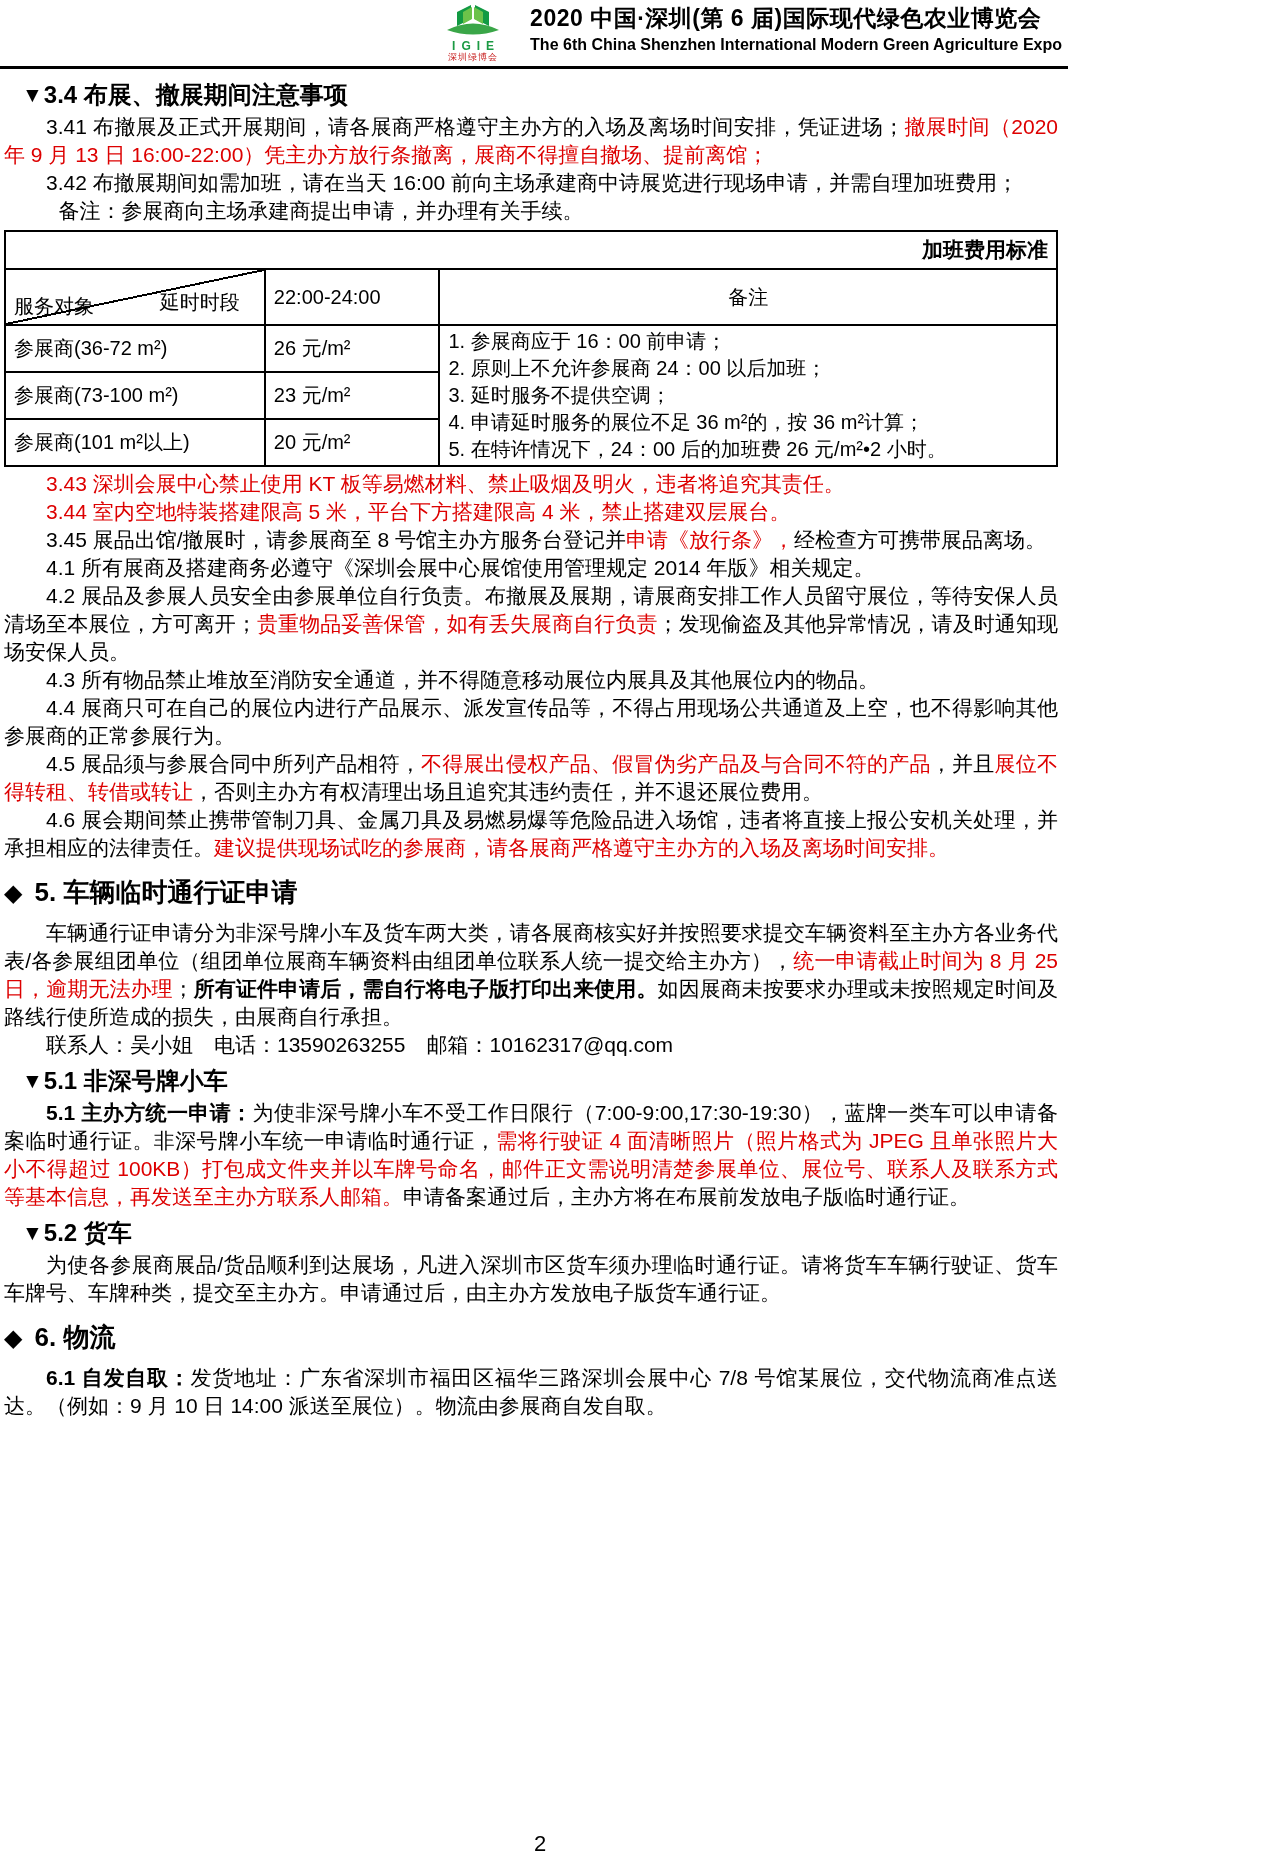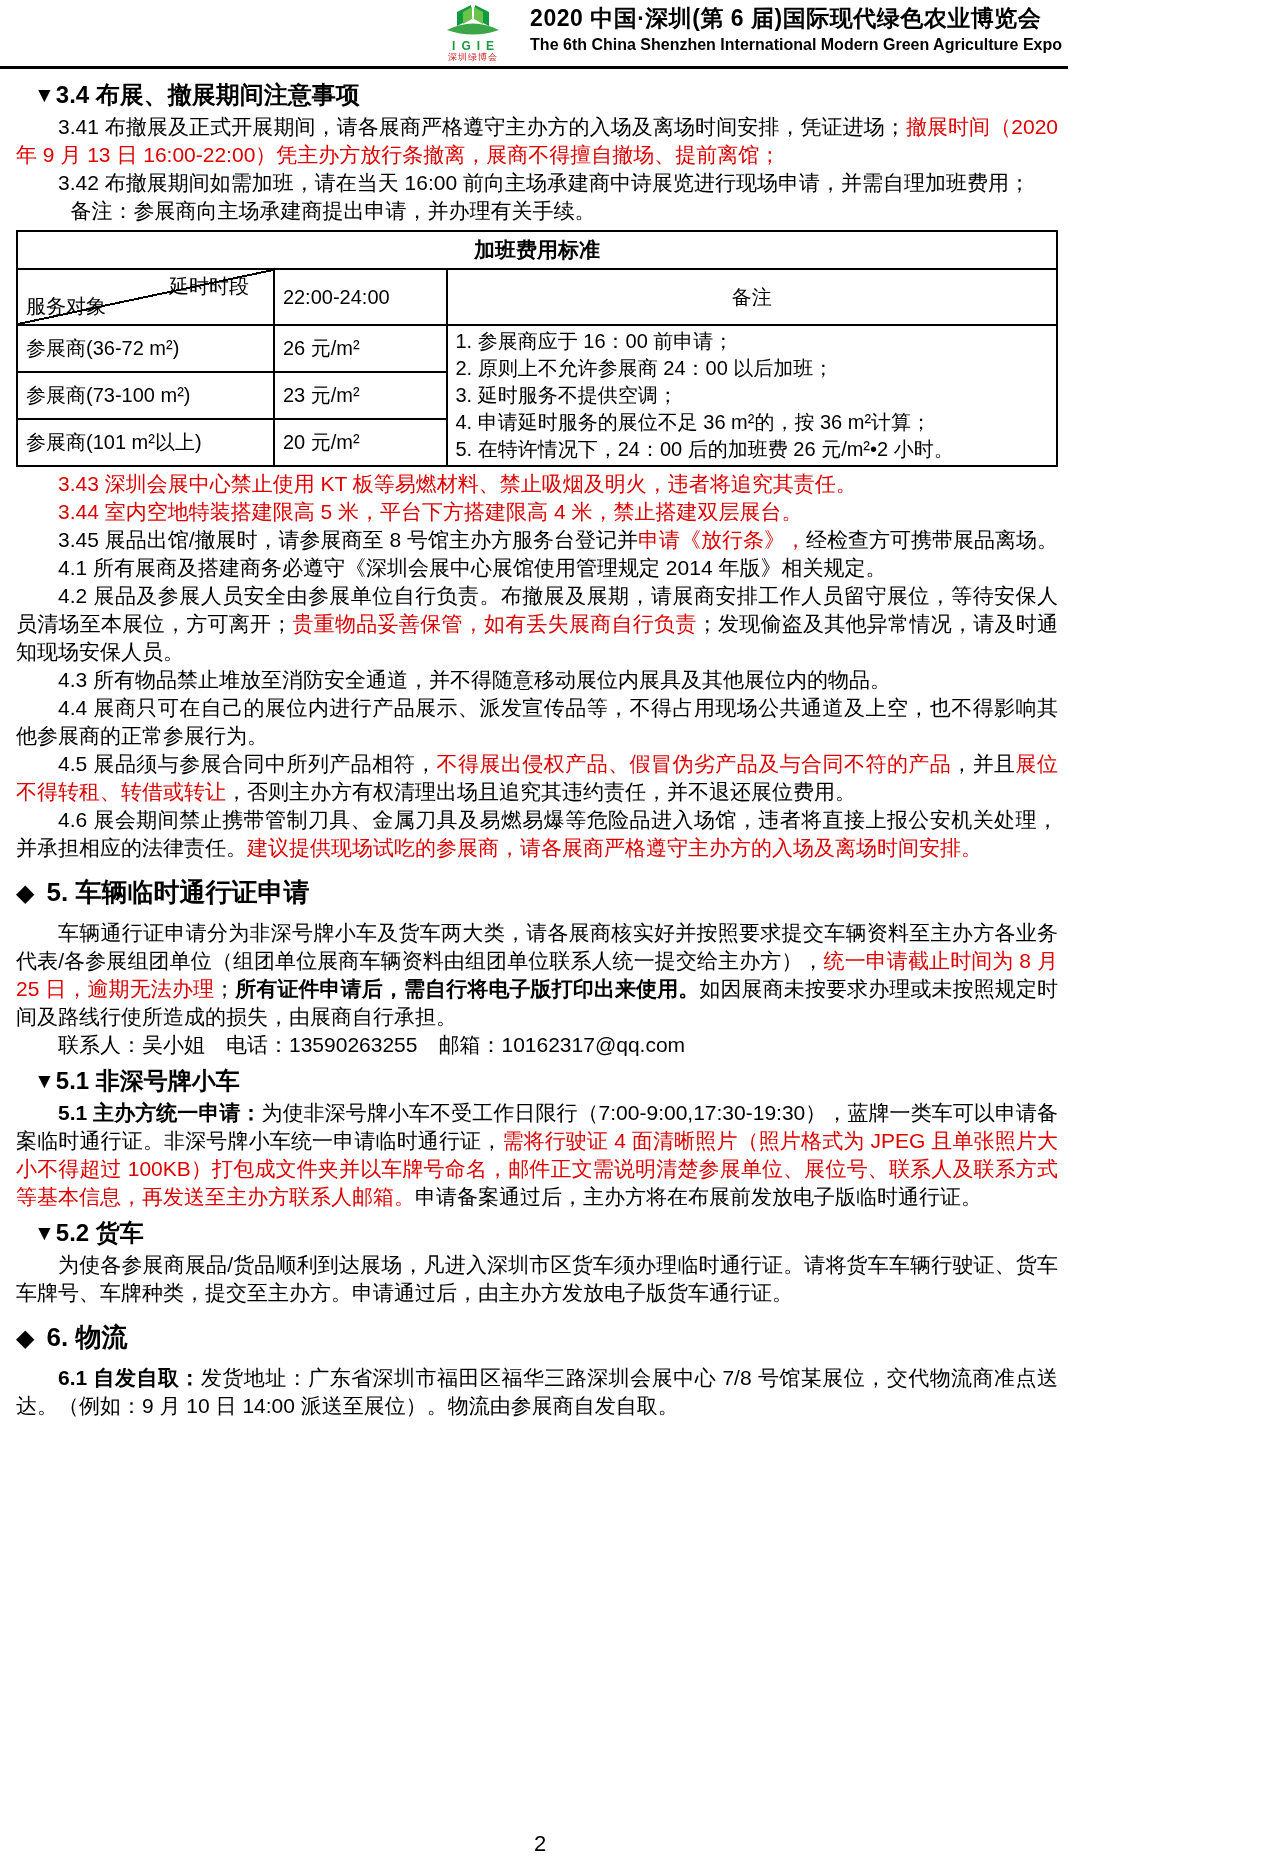--- a/index.html
+++ b/index.html
@@ -12,40 +12,40 @@
                 gap:18px; padding:3px 6px 4px 0; border-bottom:3px solid #000; min-height:60px; }
   .logo { width:78px; text-align:center; line-height:1; }
   .logo svg { display:block; margin:0 auto; }
   .logo-acronym { color:#1b9a43; font-weight:700; font-size:12px; letter-spacing:6px; margin-top:1px; padding-left:6px; }
   .logo-sub { color:#c82121; font-size:9px; margin-top:1px; letter-spacing:1px; white-space:nowrap; }
   .titles { text-align:left; }
   .title-cn { font-size:23px; font-weight:700; line-height:30px; letter-spacing:0.5px; }
   .title-en { font-size:16px; font-weight:700; line-height:23px; }
 
   
-  .content { width:1068px; padding:4px 10px 0 16px; }
+  .content { width:1068px; padding:4px 10px 0 4px; }
   .para { font-size:21px; line-height:28px; text-indent:2em; text-align:justify; }
   .para.note { text-indent:2.6em; }
   .red { color:#dd0000; }
   .b { font-weight:700; }
   .h-sub { font-size:24px; font-weight:700; margin:6px 0 2px 18px; line-height:32px; }
   .h-sub .marker { margin-right:1px; font-size:21px; vertical-align:1px; }
   .h-main { font-size:26px; font-weight:700; margin:12px 0 8px 0; line-height:36px; }
   .h-main .marker { margin-right:12px; font-size:24px; }
 
   
   table.fee { border-collapse:collapse; width:100%; margin:5px 0 3px 0; table-layout:fixed; }
   table.fee col.c1 { width:24.7%; } table.fee col.c2 { width:16.6%; } table.fee col.c3 { width:58.7%; }
   table.fee td { border:2px solid #000; font-size:20px; padding:2px 8px; vertical-align:middle; }
-  tr.fee-title td { text-align:center; font-weight:700; font-size:21px; height:38px; }
+  tr.fee-title td { text-align:right; font-weight:700; font-size:21px; height:38px; }
   td.diag { position:relative; height:56px; padding:0;
             background:linear-gradient(to bottom right,
               transparent calc(50% - 1px), #000 calc(50% - 1px),
               #000 calc(50% + 1px), transparent calc(50% + 1px)); }
-  .diag-top { position:absolute; top:3px; right:24px; }
+  .diag-top { position:absolute; top:19px; right:24px; }
   .diag-bottom { position:absolute; bottom:4px; left:8px; }
   td.row-cell { height:46px; }
   td.remarks { line-height:27px; padding:3px 6px 3px 10px; }
 
   .page-number { position:absolute; bottom:8px; left:0; width:1080px; text-align:center; font-size:22px; }
 </style>
 </head>
 <body>
 
 <div class="page">

